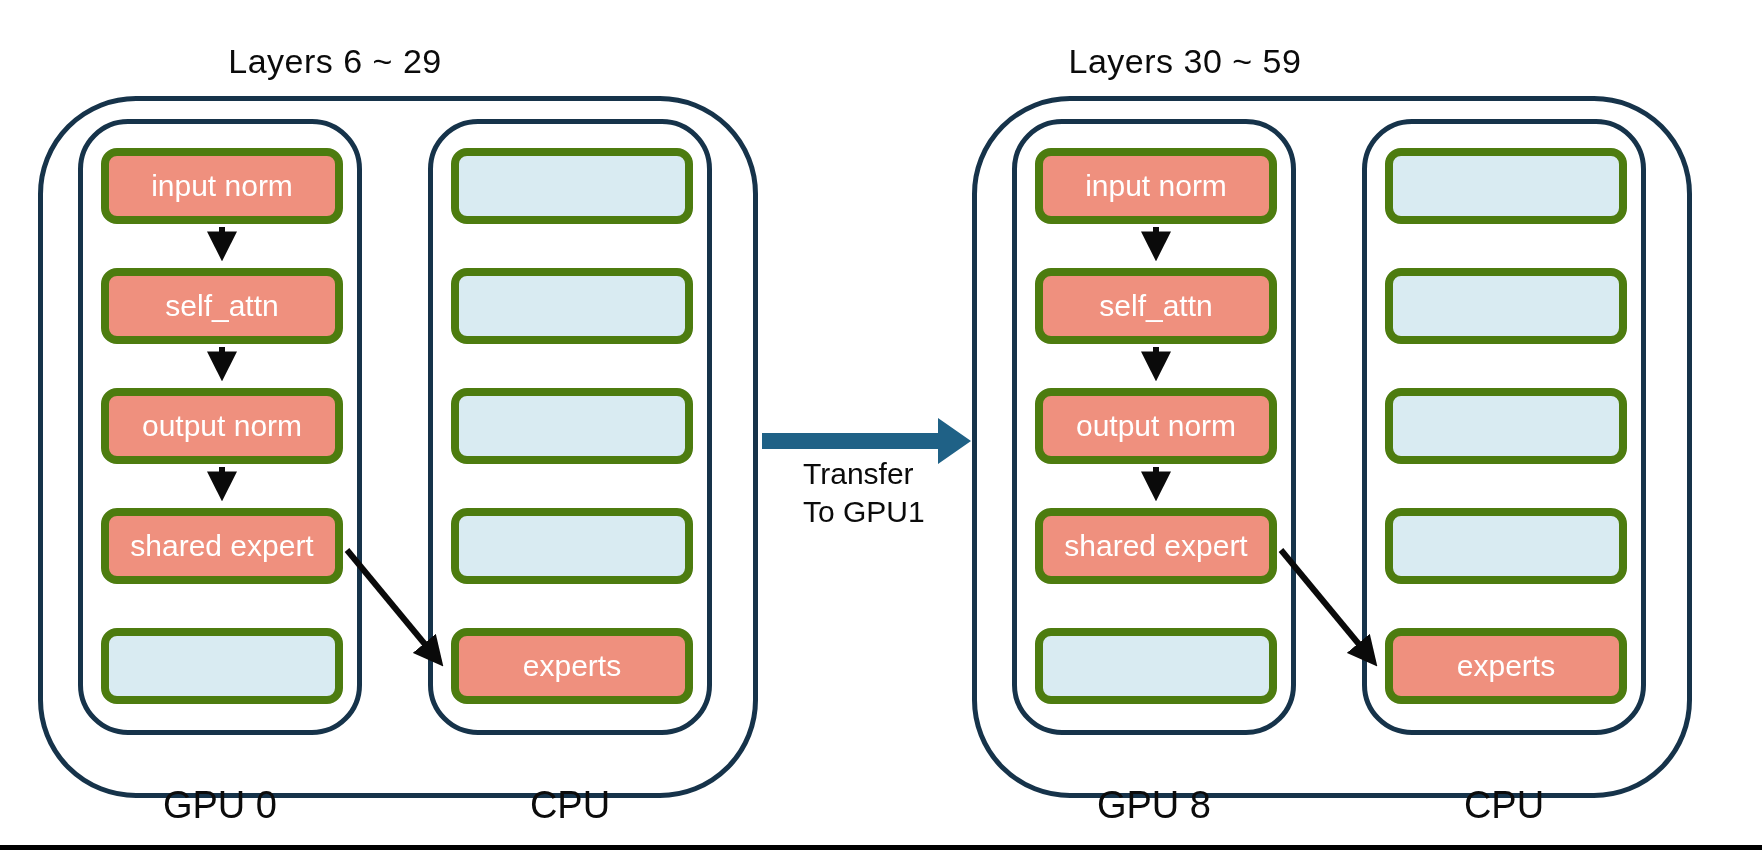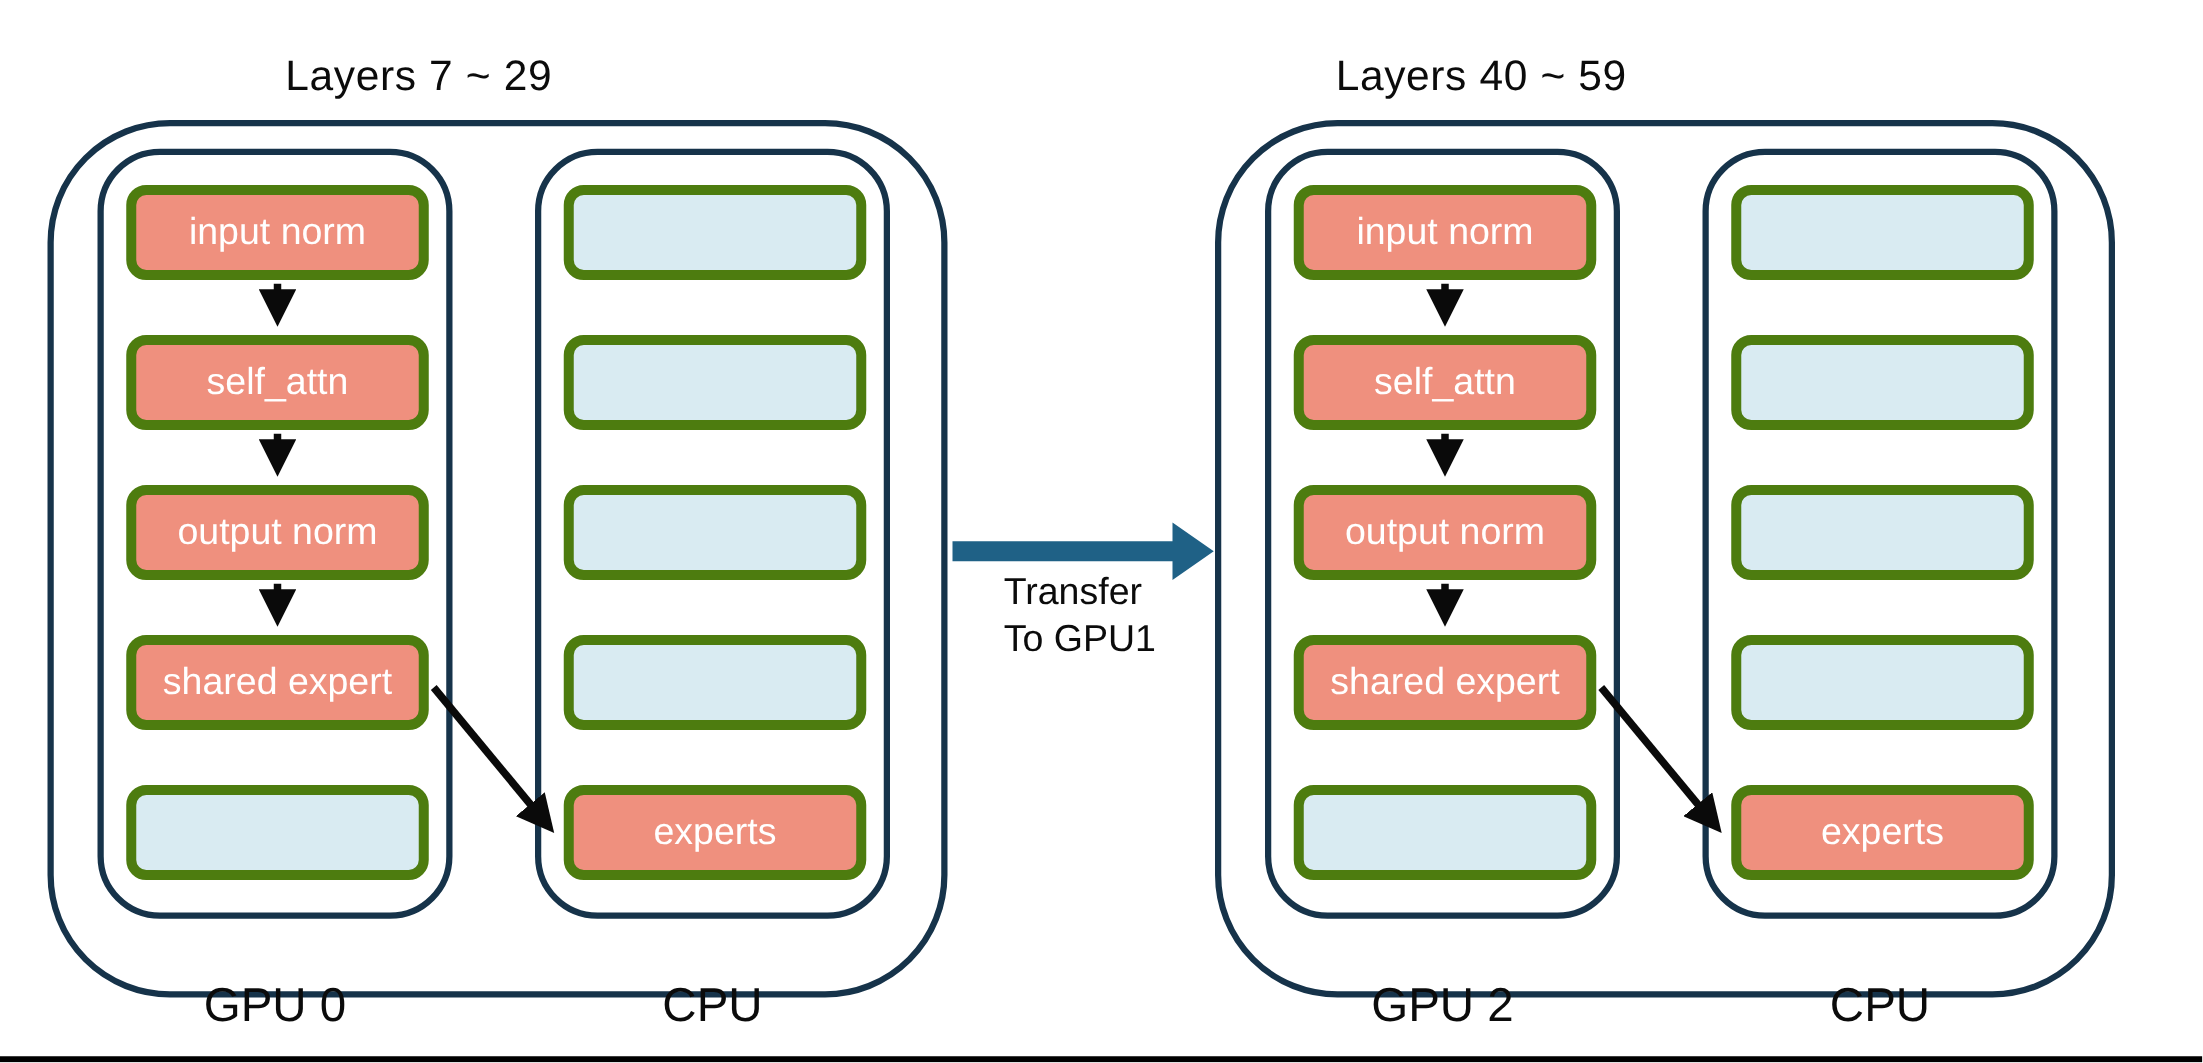--- a/index.html
+++ b/index.html
@@ -39,22 +39,22 @@
   #arrow-layer{position:absolute;left:0;top:0;width:1762px;height:850px;}
   .bottom-bar{
     position:absolute;left:0;top:845px;width:1762px;height:5px;background:#000000;
   }
 </style>
 </head>
 <body>
 
 <div id="canvas">
 
-  <div class="group-title" style="left:125px;">Layers 7 ~ 29</div>
-  <div class="group-title" style="left:975px;">Layers 40 ~ 59</div>
+  <div class="group-title" style="left:125px;">Layers 6 ~ 29</div>
+  <div class="group-title" style="left:975px;">Layers 30 ~ 59</div>
 
   <div class="outer" style="left:38px;"></div>
   <div class="inner" style="left:78px;"></div>
   <div class="inner" style="left:428px;"></div>
 
   <div class="box salmon" style="left:101px;top:148px;">input norm</div>
   <div class="box salmon" style="left:101px;top:268px;">self_attn</div>
   <div class="box salmon" style="left:101px;top:388px;">output norm</div>
   <div class="box salmon" style="left:101px;top:508px;">shared expert</div>
   <div class="box blue" style="left:101px;top:628px;"></div>
@@ -77,21 +77,21 @@
   <div class="box salmon" style="left:1035px;top:388px;">output norm</div>
   <div class="box salmon" style="left:1035px;top:508px;">shared expert</div>
   <div class="box blue" style="left:1035px;top:628px;"></div>
 
   <div class="box blue" style="left:1385px;top:148px;"></div>
   <div class="box blue" style="left:1385px;top:268px;"></div>
   <div class="box blue" style="left:1385px;top:388px;"></div>
   <div class="box blue" style="left:1385px;top:508px;"></div>
   <div class="box salmon" style="left:1385px;top:628px;">experts</div>
 
-  <div class="col-label" style="left:1012px;">GPU 2</div>
+  <div class="col-label" style="left:1012px;">GPU 8</div>
   <div class="col-label" style="left:1362px;">CPU</div>
 
   <div class="transfer-label">
     <div>Transfer</div>
     <div>To GPU1</div>
   </div>
 
   <svg id="arrow-layer" viewBox="0 0 1762 850" xmlns="http://www.w3.org/2000/svg">
     <defs>
       <marker id="ah" markerWidth="5" markerHeight="5" refX="3.6" refY="2.5" orient="auto">

